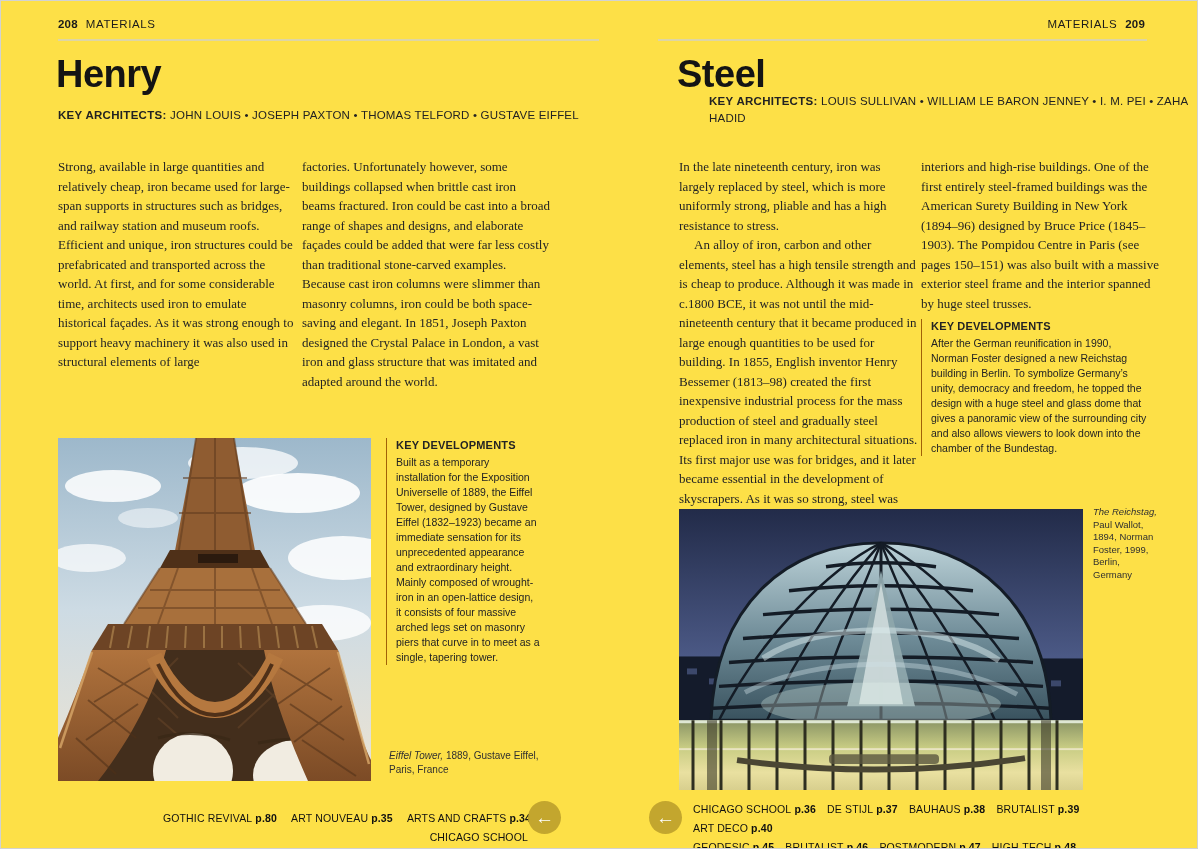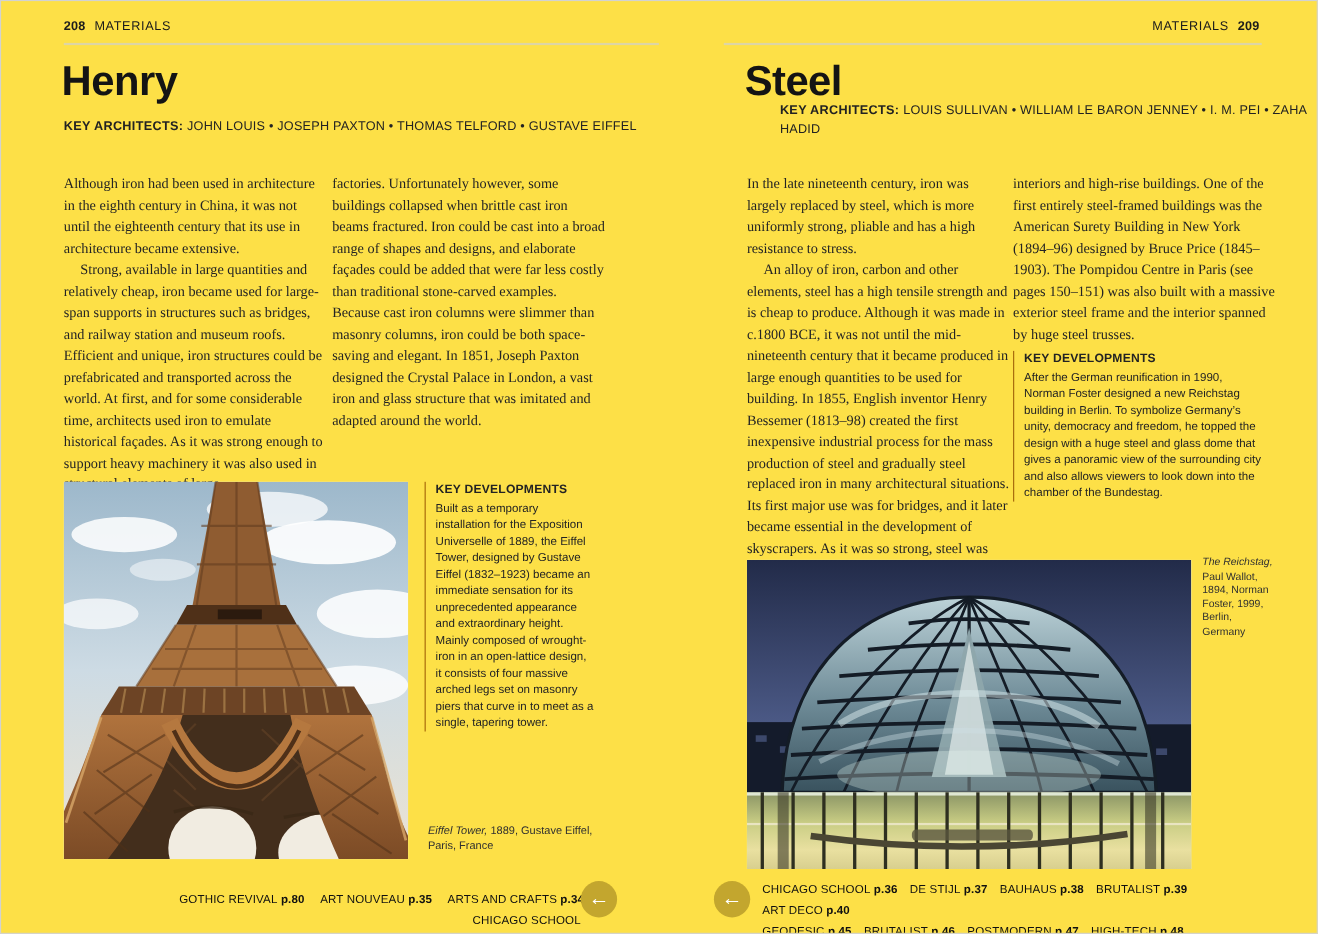--- a/index.html
+++ b/index.html
@@ -48,21 +48,20 @@
   <div class="rule" style="left:57px; top:38px; width:541px;"></div>
 
   <div class="abs ptitle" style="left:55px; top:52px;">Henry</div>
 
   <div class="abs ka" style="left:57px; top:106px; width:545px;">
     <b>KEY ARCHITECTS:</b>
     <span>JOHN LOUIS • JOSEPH PAXTON • THOMAS TELFORD • GUSTAVE EIFFEL</span>
   </div>
 
   <div class="abs bodycol" style="left:57px; top:156px; width:238px;">
-    <p>Although iron had been used in architecture in the eighth century in China, it was not until the eighteenth century that its use in architecture became extensive.</p>
     <p>Strong, available in large quantities and relatively cheap, iron became used for large-span supports in structures such as bridges, and railway station and museum roofs. Efficient and unique, iron structures could be prefabricated and transported across the world. At first, and for some considerable time, architects used iron to emulate historical façades. As it was strong enough to support heavy machinery it was also used in structural elements of large</p>
   </div>
   <div class="abs bodycol" style="left:301px; top:156px; width:248px;">
     <p>factories. Unfortunately however, some buildings collapsed when brittle cast iron beams fractured. Iron could be cast into a broad range of shapes and designs, and elaborate façades could be added that were far less costly than traditional stone-carved examples. Because cast iron columns were slimmer than masonry columns, iron could be both space-saving and elegant. In 1851, Joseph Paxton designed the Crystal Palace in London, a vast iron and glass structure that was imitated and adapted around the world.</p>
   </div>
 
   <div class="abs photo" style="left:57px; top:437px; width:313px; height:343px;">
     <svg viewBox="0 0 313 343" width="313" height="343" preserveAspectRatio="none">
       <defs>
         <linearGradient id="esky" x1="0" y1="0" x2="0" y2="1">

